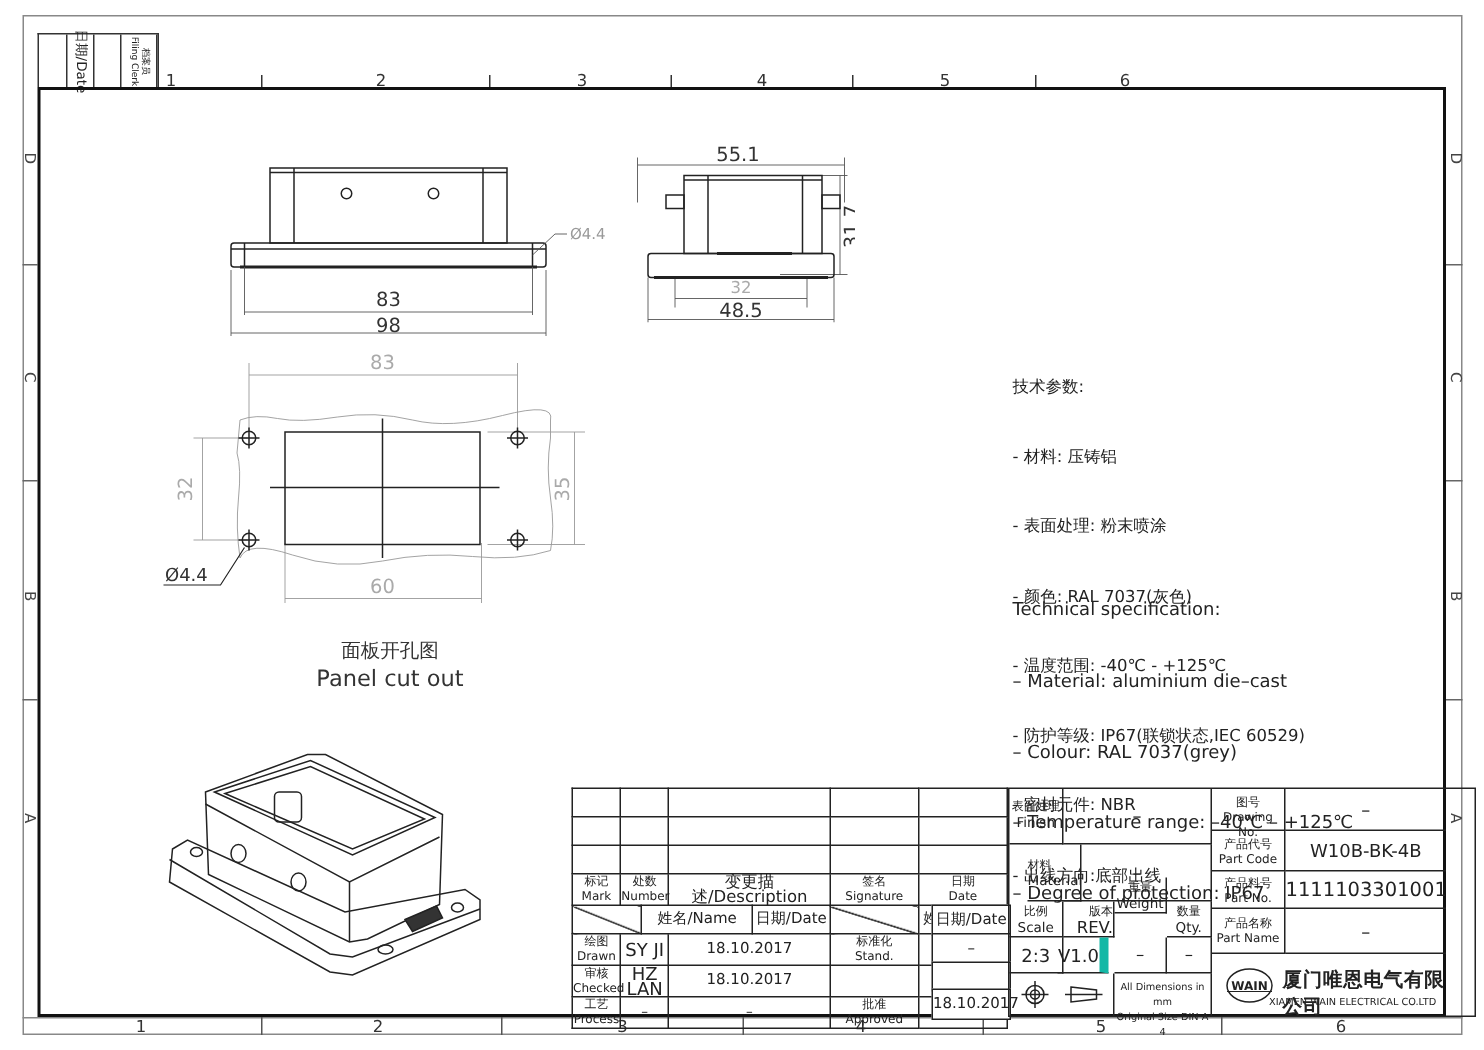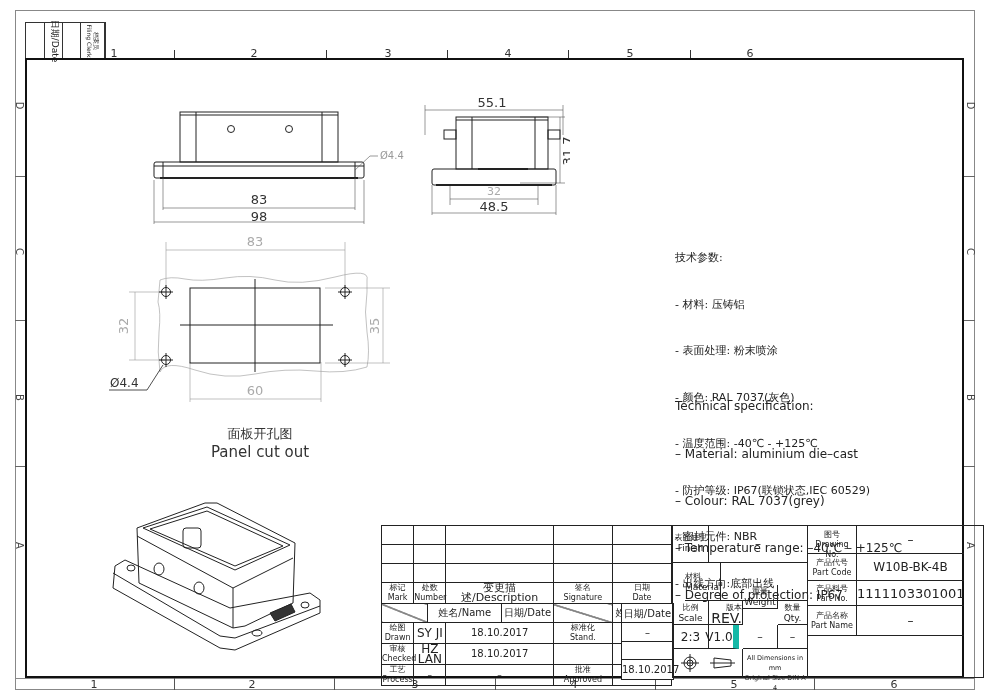--- a/index.html
+++ b/index.html
@@ -302,21 +302,21 @@
 <div class="abs" style="left:621px;top:659px;width:51px;height:19px;border:1px solid #222;font-size:10px;text-align:center;line-height:19px;background:#fff;">18.10.2017</div>
 
 <div class="abs" style="left:672px;top:525px;width:312px;height:153px;border:1px solid #222;box-sizing:border-box;">
 
   <div class="abs" style="left:0;top:0;width:36px;height:37px;border-right:1px solid #222;border-bottom:1px solid #222;font-size:8px;text-align:center;line-height:11px;padding-top:6px;box-sizing:border-box;"><span>表面处理</span><br><span style="font-size:9px">Finish</span></div>
   <div class="abs val" style="left:36px;top:0;width:99px;height:37px;border-right:1px solid #222;border-bottom:1px solid #222;text-align:center;line-height:37px;box-sizing:border-box;">–</div>
   <div class="abs" style="left:12px;top:37px;width:36px;height:38px;border-right:1px solid #222;border-bottom:1px solid #222;font-size:8px;text-align:left;line-height:11px;padding-top:8px;box-sizing:border-box;"><span>材料</span><br><span style="font-size:9px">Material</span></div>
   <div class="abs val" style="left:36px;top:37px;width:99px;height:38px;border-right:1px solid #222;border-bottom:1px solid #222;text-align:center;line-height:38px;box-sizing:border-box;">–</div>
 
   <div class="abs" style="left:0;top:75px;width:36px;height:24px;border-right:1px solid #222;border-bottom:1px solid #222;font-size:8px;text-align:center;line-height:11px;padding-top:1px;box-sizing:border-box;"><span>比例</span><br><span style="font-size:9px">Scale</span></div>
-  <div class="abs" style="left:36px;top:75px;width:34px;height:24px;border-right:1px solid #222;border-bottom:1px solid #222;font-size:8px;text-align:right;line-height:11px;padding-top:1px;box-sizing:border-box;"><span>版本</span><br><span style="font-size:14px">REV.</span></div>
+  <div class="abs" style="left:36px;top:75px;width:34px;height:24px;border-right:1px solid #222;border-bottom:1px solid #222;font-size:8px;text-align:right;line-height:11px;padding-top:1px;box-sizing:border-box;"><span>版本</span><br><span style="font-size:11px">REV.</span></div>
   <div class="abs" style="left:70px;top:59px;width:35px;height:24px;border-right:1px solid #222;border-bottom:1px solid #222;font-size:8px;text-align:center;line-height:11px;padding-top:1px;box-sizing:border-box;"><span>重量</span><br><span style="font-size:9px">Weight</span></div>
   <div class="abs" style="left:105px;top:75px;width:30px;height:24px;border-right:1px solid #222;border-bottom:1px solid #222;font-size:8px;text-align:center;line-height:11px;padding-top:1px;box-sizing:border-box;"><span>数量</span><br><span style="font-size:9px">Qty.</span></div>
   <div class="abs val" style="left:0;top:99px;width:36px;height:24px;border-right:1px solid #222;border-bottom:1px solid #222;text-align:center;line-height:24px;box-sizing:border-box;">2:3</div>
   <div class="abs val" style="left:32px;top:99px;width:34px;height:24px;border-right:6px solid #14b8a6;border-bottom:1px solid #222;text-align:center;line-height:24px;box-sizing:border-box;">V1.0</div>
   <div class="abs" style="left:70px;top:99px;width:35px;height:24px;border-right:1px solid #222;border-bottom:1px solid #222;text-align:center;line-height:24px;box-sizing:border-box;font-size:11px;">–</div>
   <div class="abs" style="left:105px;top:99px;width:30px;height:24px;border-right:1px solid #222;border-bottom:1px solid #222;text-align:center;line-height:24px;box-sizing:border-box;font-size:11px;">–</div>
 
   <div class="abs" style="left:0;top:123px;width:70px;height:29px;border-right:1px solid #222;box-sizing:border-box;">
     <svg width="70" height="29">
       <g fill="none" stroke="#222" stroke-width="1">
@@ -336,13 +336,22 @@
 
   <div class="abs" style="left:135px;top:0;width:49px;height:28px;border-right:1px solid #222;border-bottom:1px solid #222;font-size:8px;text-align:center;line-height:10px;padding-top:4px;box-sizing:border-box;"><span>图号</span><br><span>Drawing No.</span></div>
   <div class="abs val" style="left:184px;top:0;width:107px;height:28px;border-bottom:1px solid #222;text-align:center;line-height:28px;box-sizing:border-box;">–</div>
   <div class="abs" style="left:135px;top:28px;width:49px;height:27px;border-right:1px solid #222;border-bottom:1px solid #222;font-size:8px;text-align:center;line-height:10px;padding-top:4px;box-sizing:border-box;"><span>产品代号</span><br><span>Part Code</span></div>
   <div class="abs val" style="left:184px;top:28px;width:107px;height:27px;border-bottom:1px solid #222;text-align:center;line-height:27px;box-sizing:border-box;">W10B-BK-4B</div>
   <div class="abs" style="left:135px;top:55px;width:49px;height:25px;border-right:1px solid #222;border-bottom:1px solid #222;font-size:8px;text-align:center;line-height:10px;padding-top:3px;box-sizing:border-box;"><span>产品料号</span><br><span>Part No.</span></div>
   <div class="abs" style="left:184px;top:55px;width:107px;height:25px;border-bottom:1px solid #222;line-height:25px;font-size:13px;box-sizing:border-box;">1111103301001</div>
   <div class="abs" style="left:135px;top:80px;width:49px;height:30px;border-right:1px solid #222;border-bottom:1px solid #222;font-size:8px;text-align:center;line-height:10px;padding-top:5px;box-sizing:border-box;"><span>产品名称</span><br><span>Part Name</span></div>
   <div class="abs val" style="left:184px;top:80px;width:107px;height:30px;border-bottom:1px solid #222;text-align:center;line-height:30px;box-sizing:border-box;">–</div>
 
+  <div class="abs" style="left:135px;top:110px;width:156px;height:42px;">
+    <svg class="abs" style="left:8px;top:8px;" width="34" height="26">
+      <ellipse cx="17" cy="13" rx="15" ry="11" fill="none" stroke="#222" stroke-width="1"></ellipse>
+      <line x1="2" y1="17" x2="32" y2="17" stroke="#222" stroke-width="0.8"></line>
+      <text x="17" y="16" font-size="8" text-anchor="middle" fill="#222" font-weight="bold">WAIN</text>
+    </svg>
+    <div class="abs company-cn" style="left:47px;top:8px;">厦门唯恩电气有限公司</div>
+    <div class="abs company-en" style="left:38px;top:28px;white-space:nowrap;">XIAMEN WAIN ELECTRICAL CO.LTD</div>
+  </div>
 </div>
 
 </body></html>

